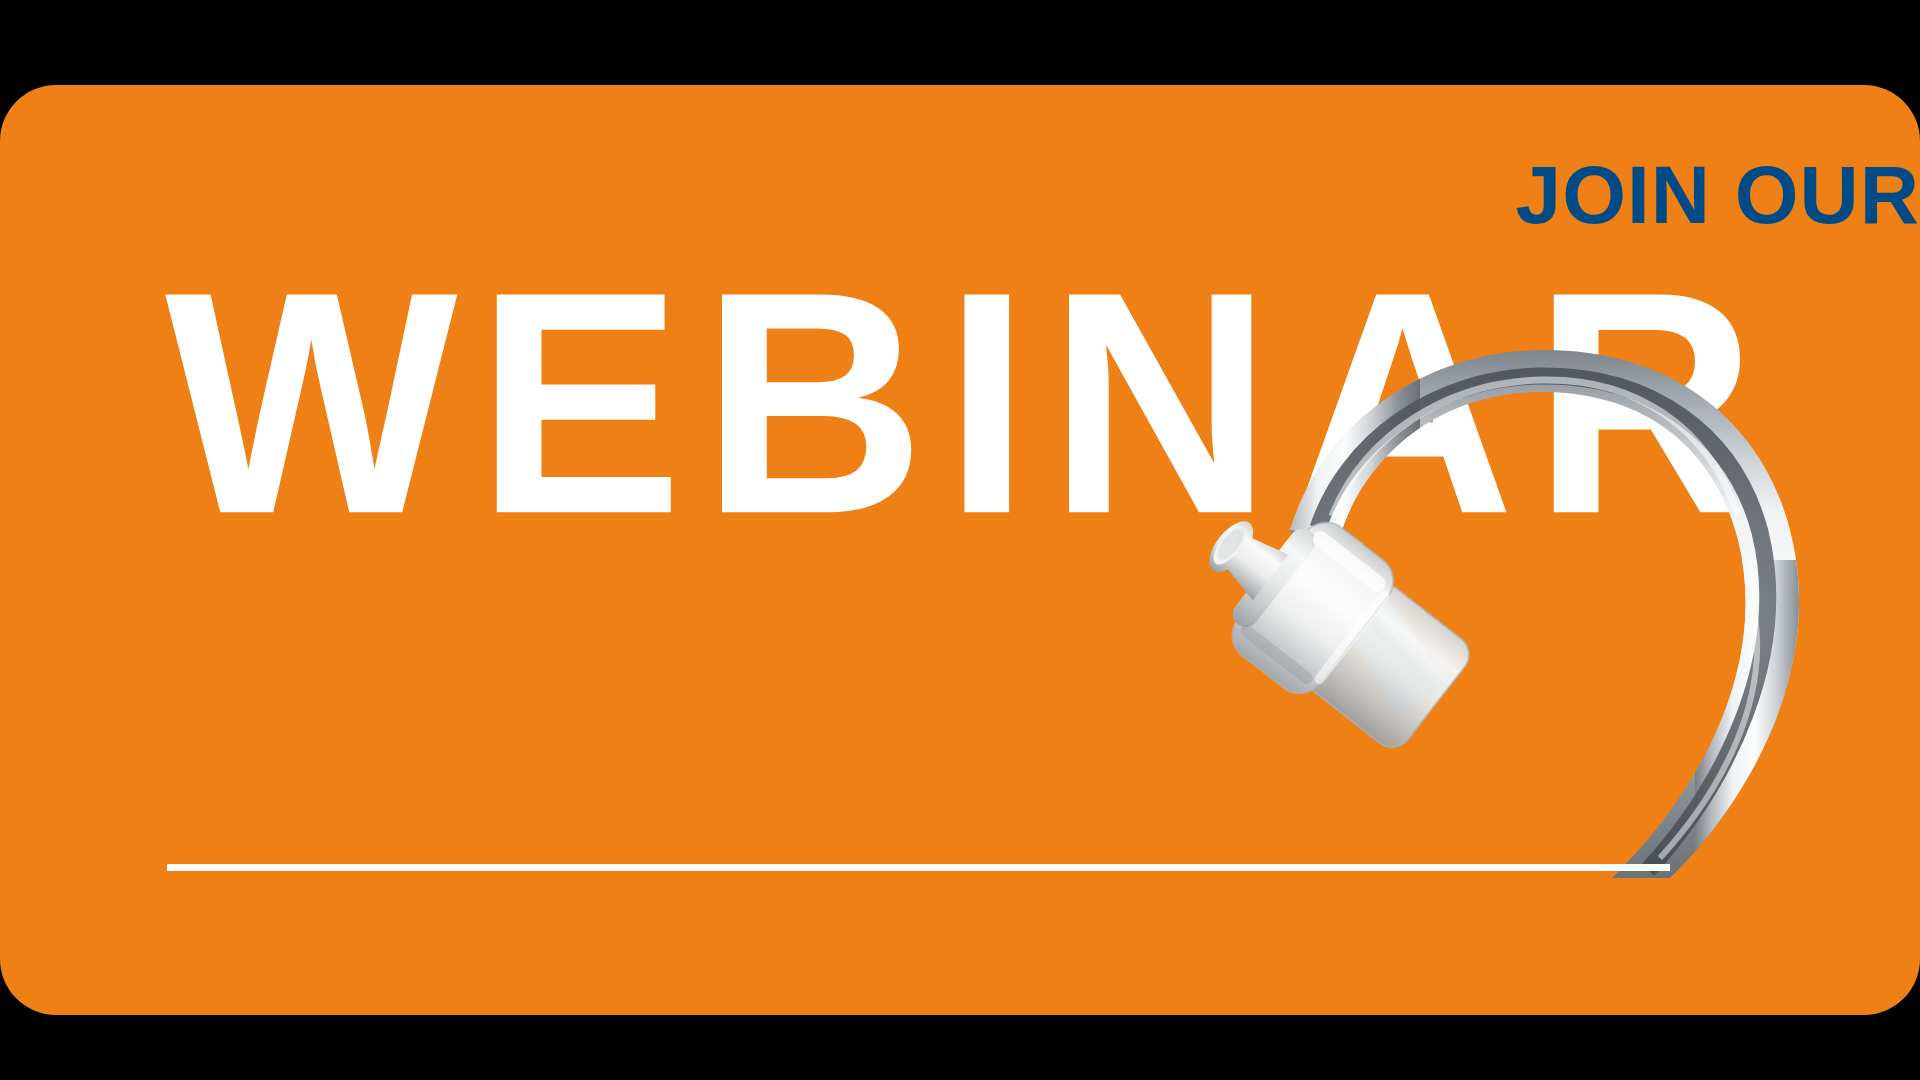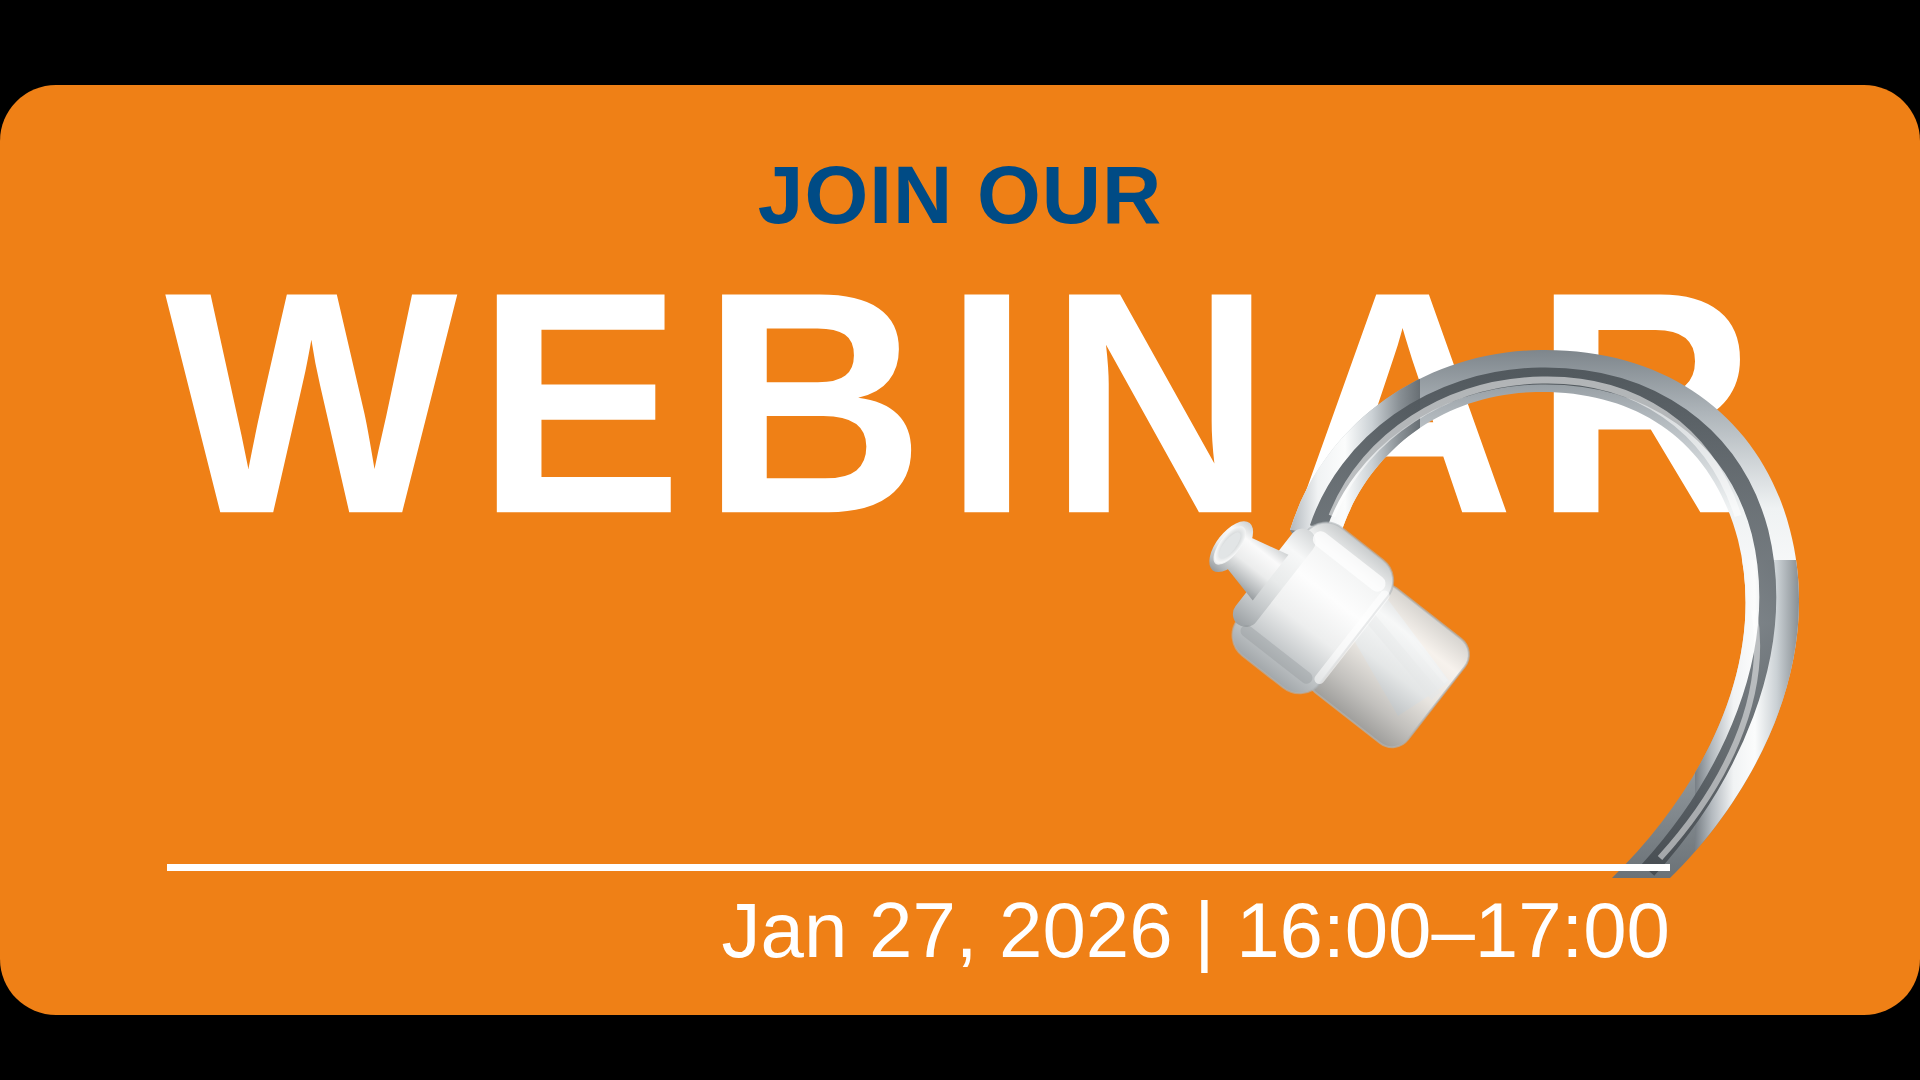--- a/index.html
+++ b/index.html
@@ -32,21 +32,21 @@
     border-radius: 56px;
     overflow: hidden;
   }
 
   
   #eyebrow {
     position: absolute;
     left: 0;
     top: 69px;
     width: 1920px;
-    text-align: center;
+    text-align: right;
     color: #004B85;
     font-family: "Liberation Sans", sans-serif;
     font-weight: 700;
     font-size: 82px;
     line-height: 1;
     letter-spacing: 1px;
     white-space: nowrap;
     z-index: 4;
   }
 
@@ -272,16 +272,15 @@
           <rect x="104" y="352" width="88" height="16" rx="8" fill="#FFFFFF" opacity="0.75"></rect>
           <rect x="104" y="472" width="88" height="12" rx="6" fill="#8E9497" opacity="0.35"></rect>
           <rect x="192" y="360" width="10" height="116" rx="5" fill="#FFFFFF" opacity="0.55"></rect>
         </g>
       </svg>
     </div>
 
 
     <div id="divider"></div>
 
-    <div id="datetime">Jan 27, 2026 | 16:00–17:00</div>
 
   </div>
 </div>
 
 </body></html>

